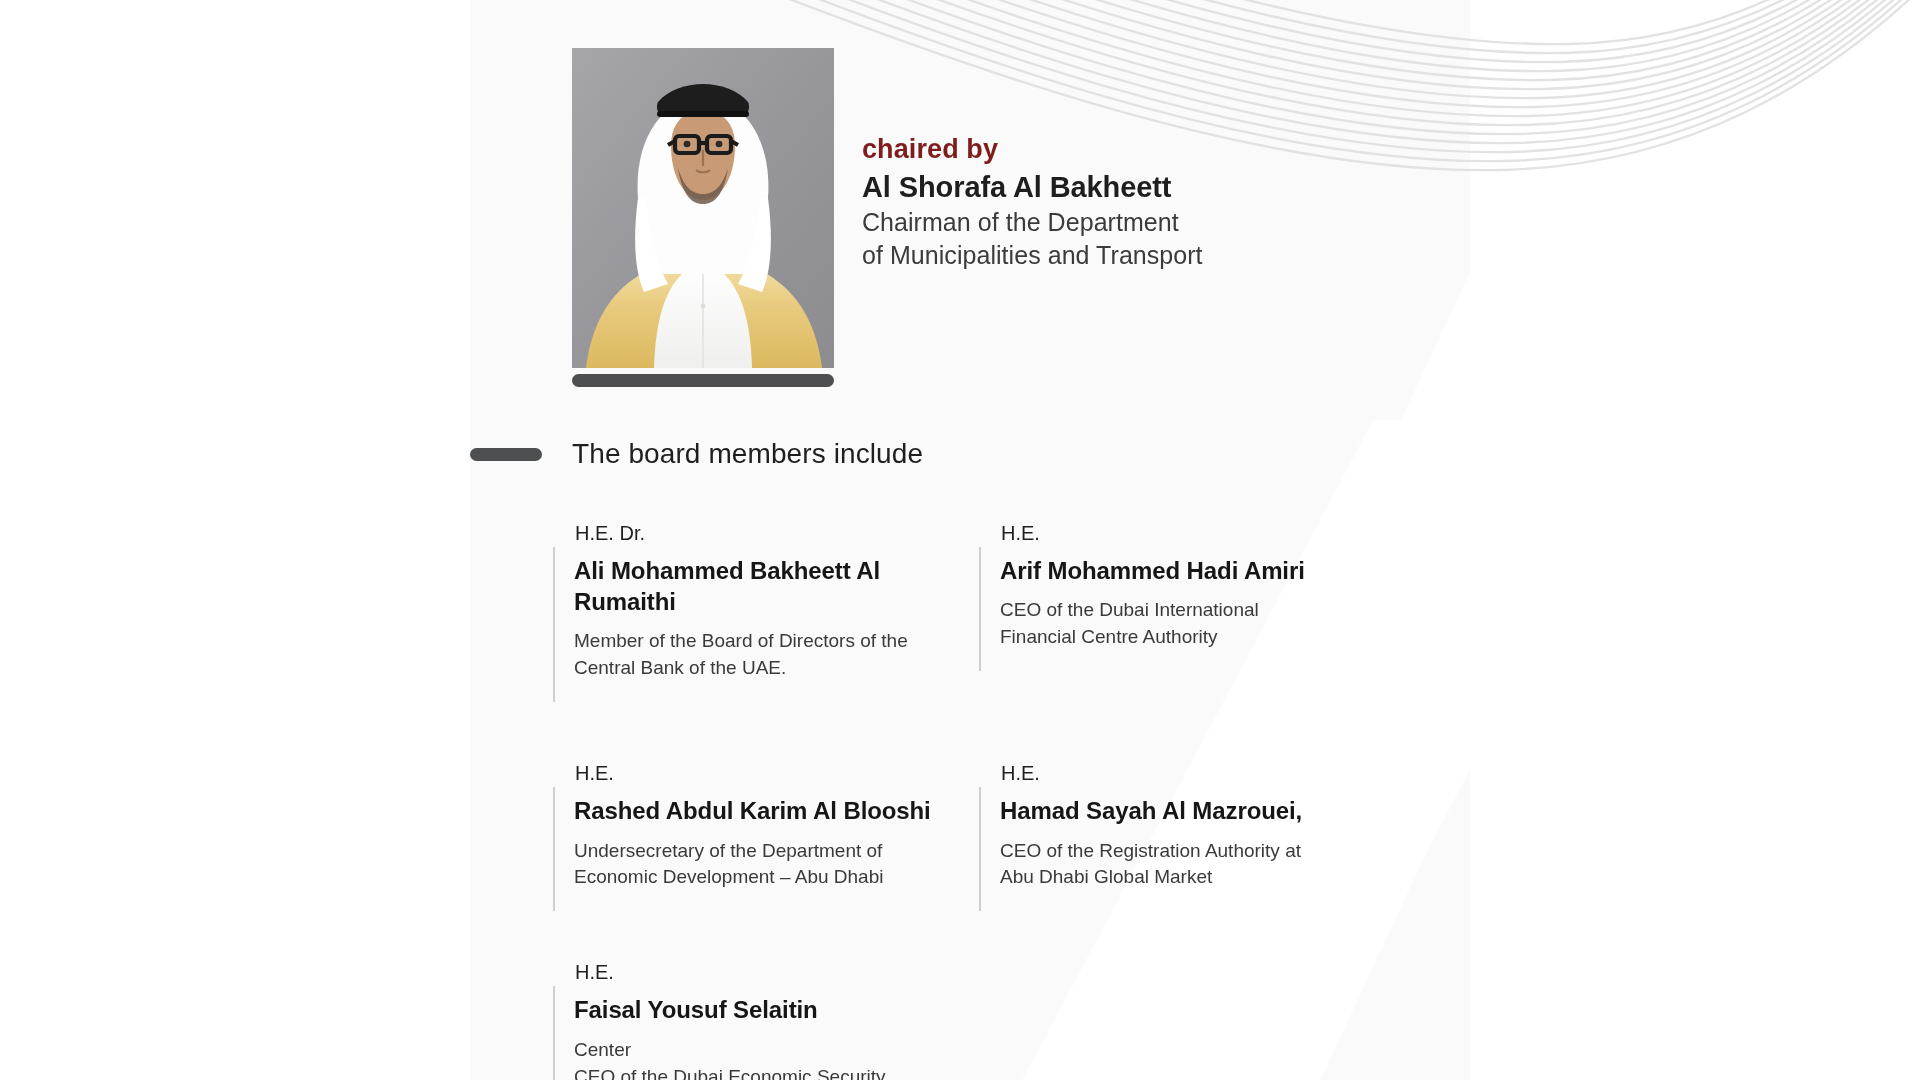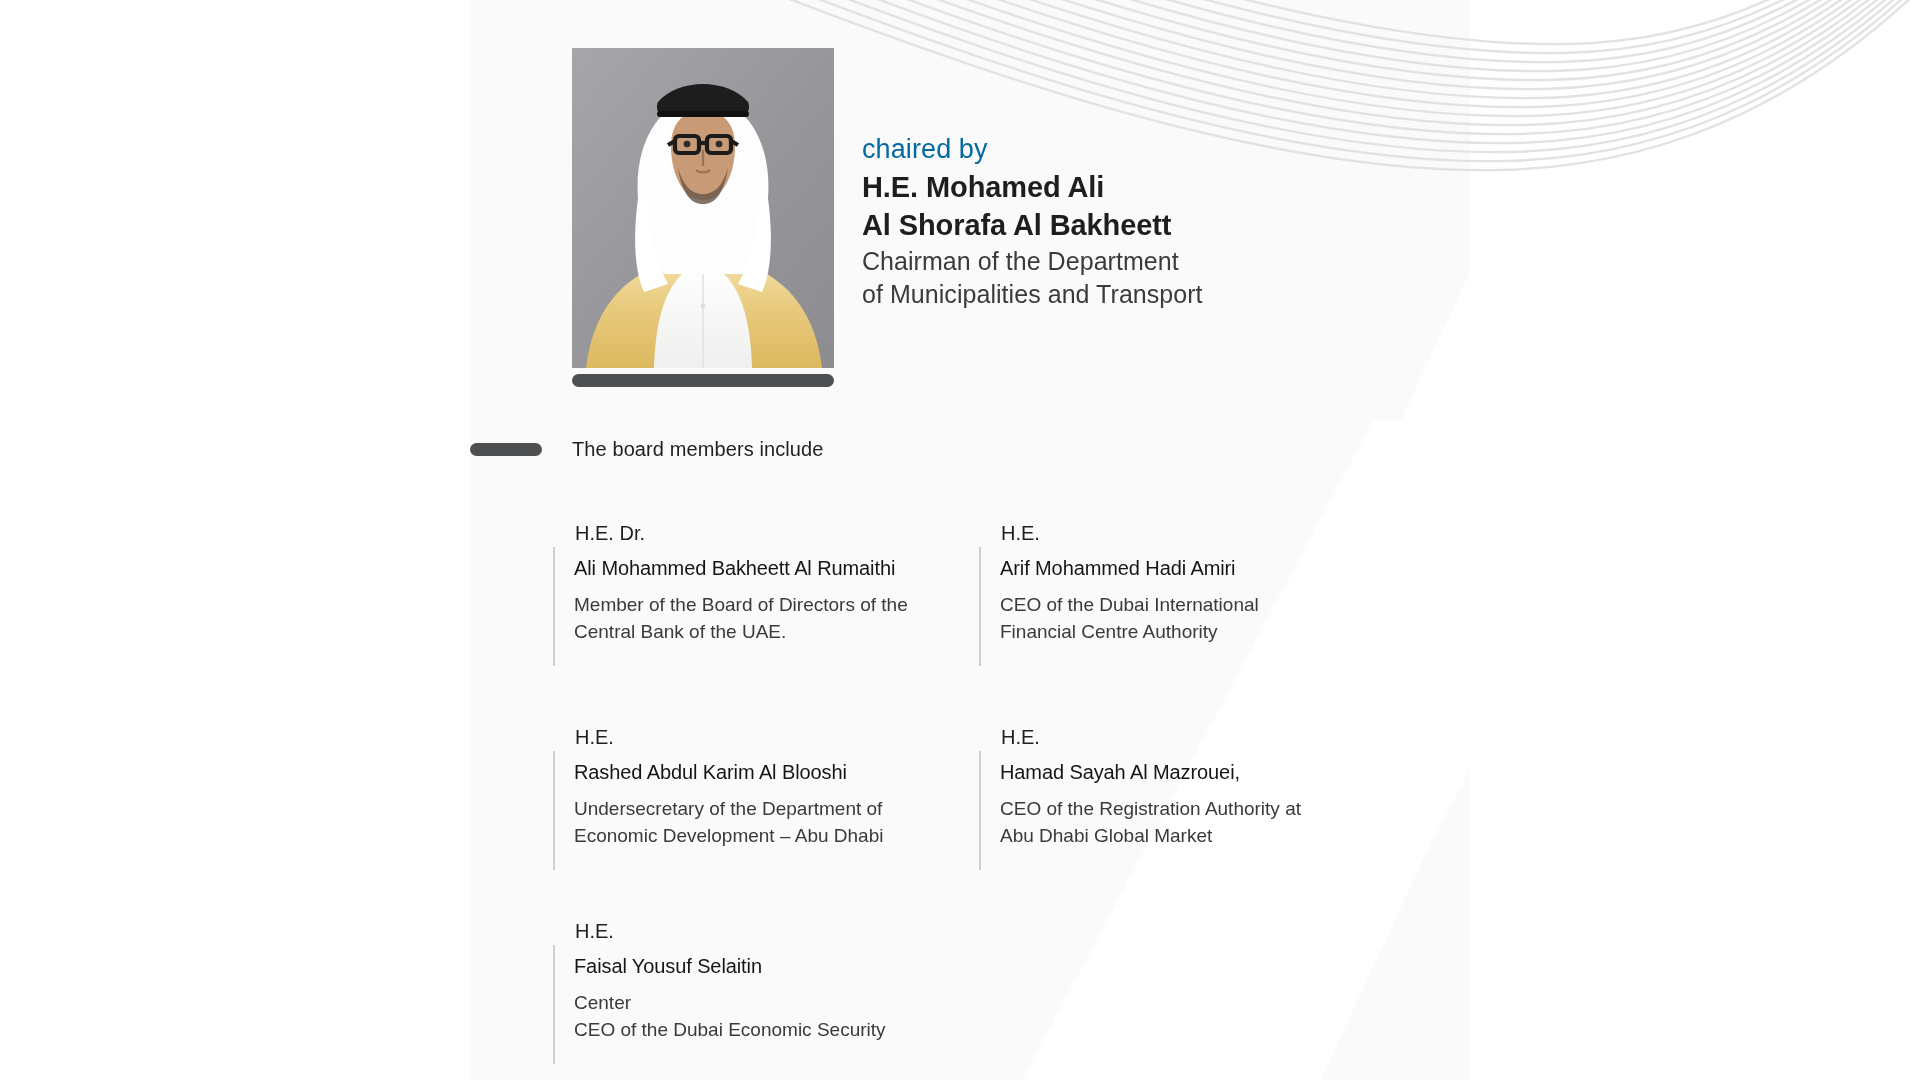--- a/index.html
+++ b/index.html
@@ -94,22 +94,22 @@
 
   
   .chair-block {
     position: absolute;
     left: 862px;
     top: 132px;
     width: 460px;
   }
   .chair-kicker {
     font-size: 27px;
-    font-weight: 400;
-    color: #0369a1;
+    font-weight: 700;
+    color: #7f1d1d;
     line-height: 1.26;
     letter-spacing: 0.1px;
   }
   .chair-name {
     font-size: 29px;
     font-weight: 700;
     color: #1e1e1e;
     line-height: 1.32;
     letter-spacing: -0.1px;
     margin-top: 2px;
@@ -132,21 +132,21 @@
   }
   .section-dash {
     width: 72px;
     height: 13px;
     border-radius: 7px;
     background: #4d4f51;
     margin-left: 0;
   }
   .section-title {
     margin-left: 30px;
-    font-size: 20px;
+    font-size: 28px;
     font-weight: 400;
     color: #1f1f1f;
     letter-spacing: 0.1px;
   }
 
   
   .members {
     position: absolute;
     left: 553px;
     top: 520px;
@@ -172,22 +172,22 @@
     padding-left: 22px;
   }
   .member-body {
     border-left: 2.5px solid #cfcfcf;
     padding-left: 19px;
     padding-top: 8px;
     padding-bottom: 20px;
     margin-top: 1px;
   }
   .member-name {
-    font-size: 20px;
-    font-weight: 400;
+    font-size: 24px;
+    font-weight: 700;
     color: #161616;
     line-height: 1.3;
     letter-spacing: -0.1px;
   }
   .member-role {
     font-size: 19px;
     font-weight: 400;
     color: #3a3a3a;
     line-height: 1.42;
     margin-top: 11px;
@@ -278,21 +278,20 @@
         <path d="M86,54 C96,42 114,36 131,36 C148,36 166,42 176,54 C178,58 177,64 174,66 L88,66 C85,64 84,58 86,54 Z" fill="#1d1d1d"></path>
         <path d="M88,66 L174,66" stroke="#111111" stroke-width="6" stroke-linecap="round"></path>
       </svg>
     </div>
     <div class="portrait-bar"></div>
   </div>
 
   <div class="chair-block">
     <div class="chair-kicker">chaired by</div>
     <div class="chair-name">
-      <div>H.E. Mohamed Ali</div>
       <div>Al Shorafa Al Bakheett</div>
     </div>
     <div class="chair-role">
       <div>Chairman of the Department</div>
       <div>of Municipalities and Transport</div>
     </div>
   </div>
 
   <div class="section-head">
     <span class="section-dash"></span>

